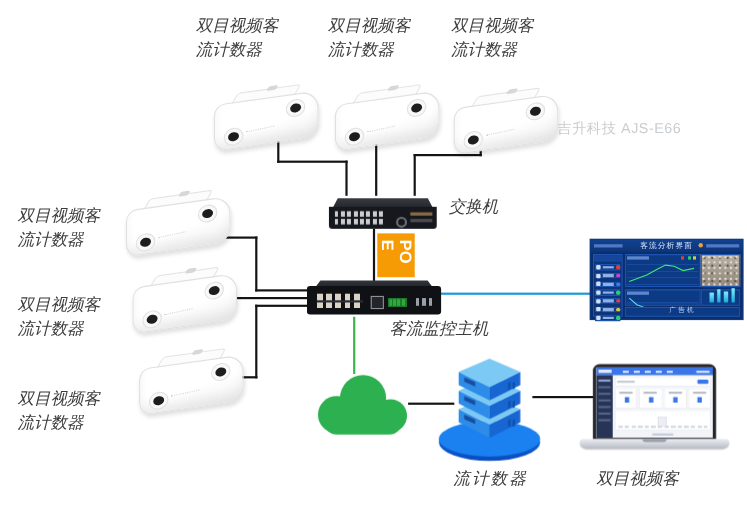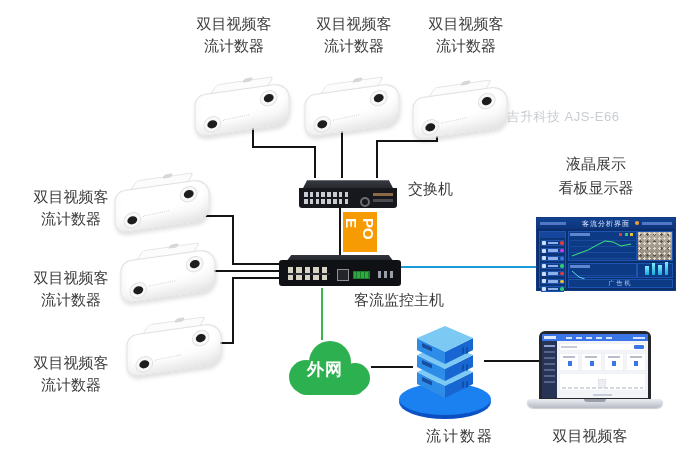--- a/index.html
+++ b/index.html
@@ -1,19 +1,19 @@
 <!DOCTYPE html>
 <html><head>
 <meta charset="utf-8">
 <style>
   html,body{margin:0;padding:0;background:#fff;font-family:"Liberation Sans",sans-serif;}
   .canvas{position:relative;width:679px;height:464px;background:#ffffff;overflow:hidden;}
 
   
-  .lbl{position:absolute;color:#3c3c3c;font-size:15px;line-height:22px;text-align:center;white-space:nowrap;}
+  .lbl{position:absolute;color:#3c3c3c;font-size:15px;line-height:22px;text-align:left;white-space:nowrap;font-style:italic;}
   .watermark{position:absolute;left:466px;top:108px;color:#c9cdd1;font-size:13px;letter-spacing:.5px;white-space:nowrap;}
 
   
   .wire{position:absolute;background:#141414;z-index:1;}
   .wire-g{position:absolute;background:#3cb54a;z-index:1;}
   .wire-c{position:absolute;background:#1a9ad6;z-index:1;}
 
   
   .device{position:absolute;width:100px;height:54px;z-index:2;}
   .dev-lid{position:absolute;left:20px;top:1px;width:56px;height:11px;background:#fcfcfc;border:1px solid #e4e4e4;border-radius:3px;transform:rotate(-8deg) skewX(-38deg);box-shadow:0 1px 1px rgba(0,0,0,.08);}
@@ -231,24 +231,20 @@
     <div class="ho-top"></div>
     <div class="ho-front">
       <div class="ho-ports"></div>
       <div class="ho-port1"></div>
       <div class="ho-green"></div>
       <div class="ho-bits"></div>
     </div>
   </div>
   <div class="lbl" style="left:354px;top:289px">客流监控主机</div>
 
-  <div class="lbl" style="left:536px;top:152px;width:120px;line-height:24px">
-    <div>液晶展示</div>
-    <div>看板显示器</div>
-  </div>
 
   <div class="monitor">
     <div class="m-header">
       <span class="m-hleft"></span>
       <span class="m-title">客流分析界面</span>
       <span class="m-hdot"></span>
       <span class="m-hright"></span>
     </div>
     <div class="m-side">
       <div class="m-shead"></div>
@@ -319,21 +315,20 @@
 
   <div class="cloud">
     <svg viewBox="0 0 92 62">
       <g fill="#2db150">
         <circle cx="23" cy="41" r="17"></circle>
         <circle cx="47" cy="26" r="21"></circle>
         <circle cx="72" cy="42" r="15"></circle>
         <rect x="12" y="36" width="70" height="23" rx="11"></rect>
       </g>
     </svg>
-    <div class="cloud-txt">外网</div>
   </div>
 
   <div class="server">
     <svg viewBox="0 0 94 98">
       <defs>
         <linearGradient id="gbase" x1="0" y1="0" x2="0" y2="1">
           <stop offset="0" stop-color="#1272e8"></stop>
             <stop offset="1" stop-color="#0a4cbe"></stop>
         </linearGradient>
       </defs>

